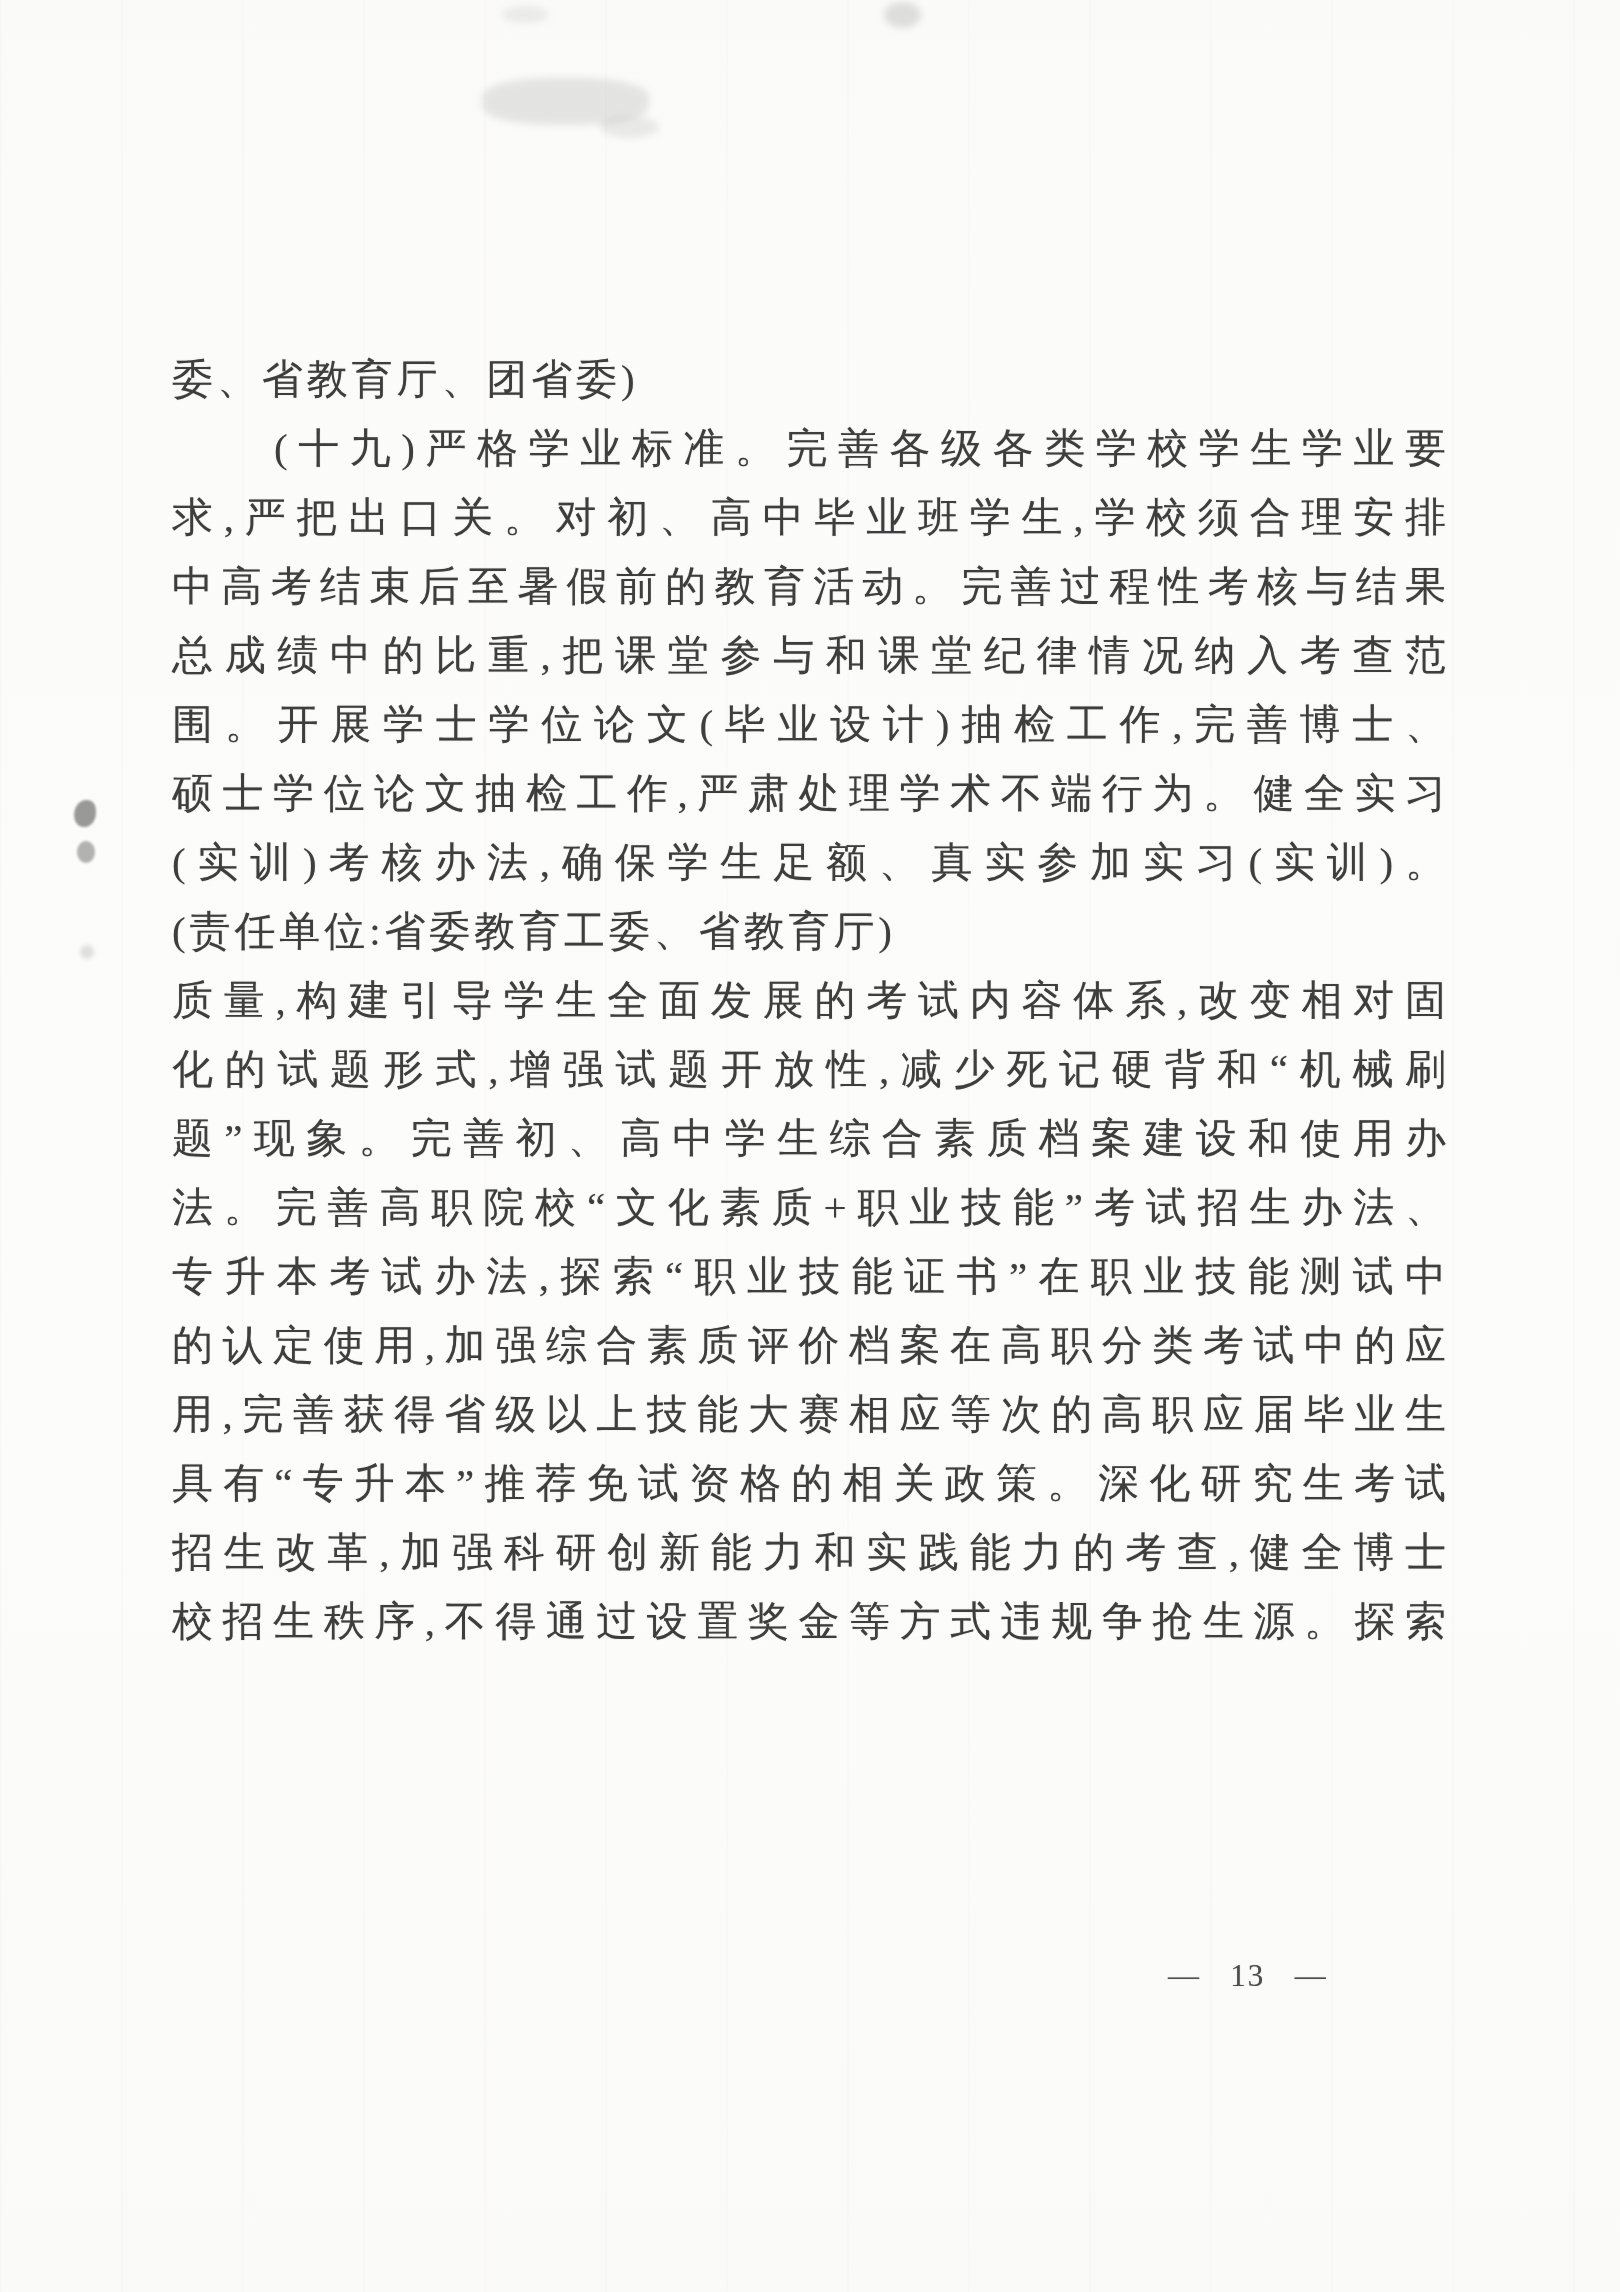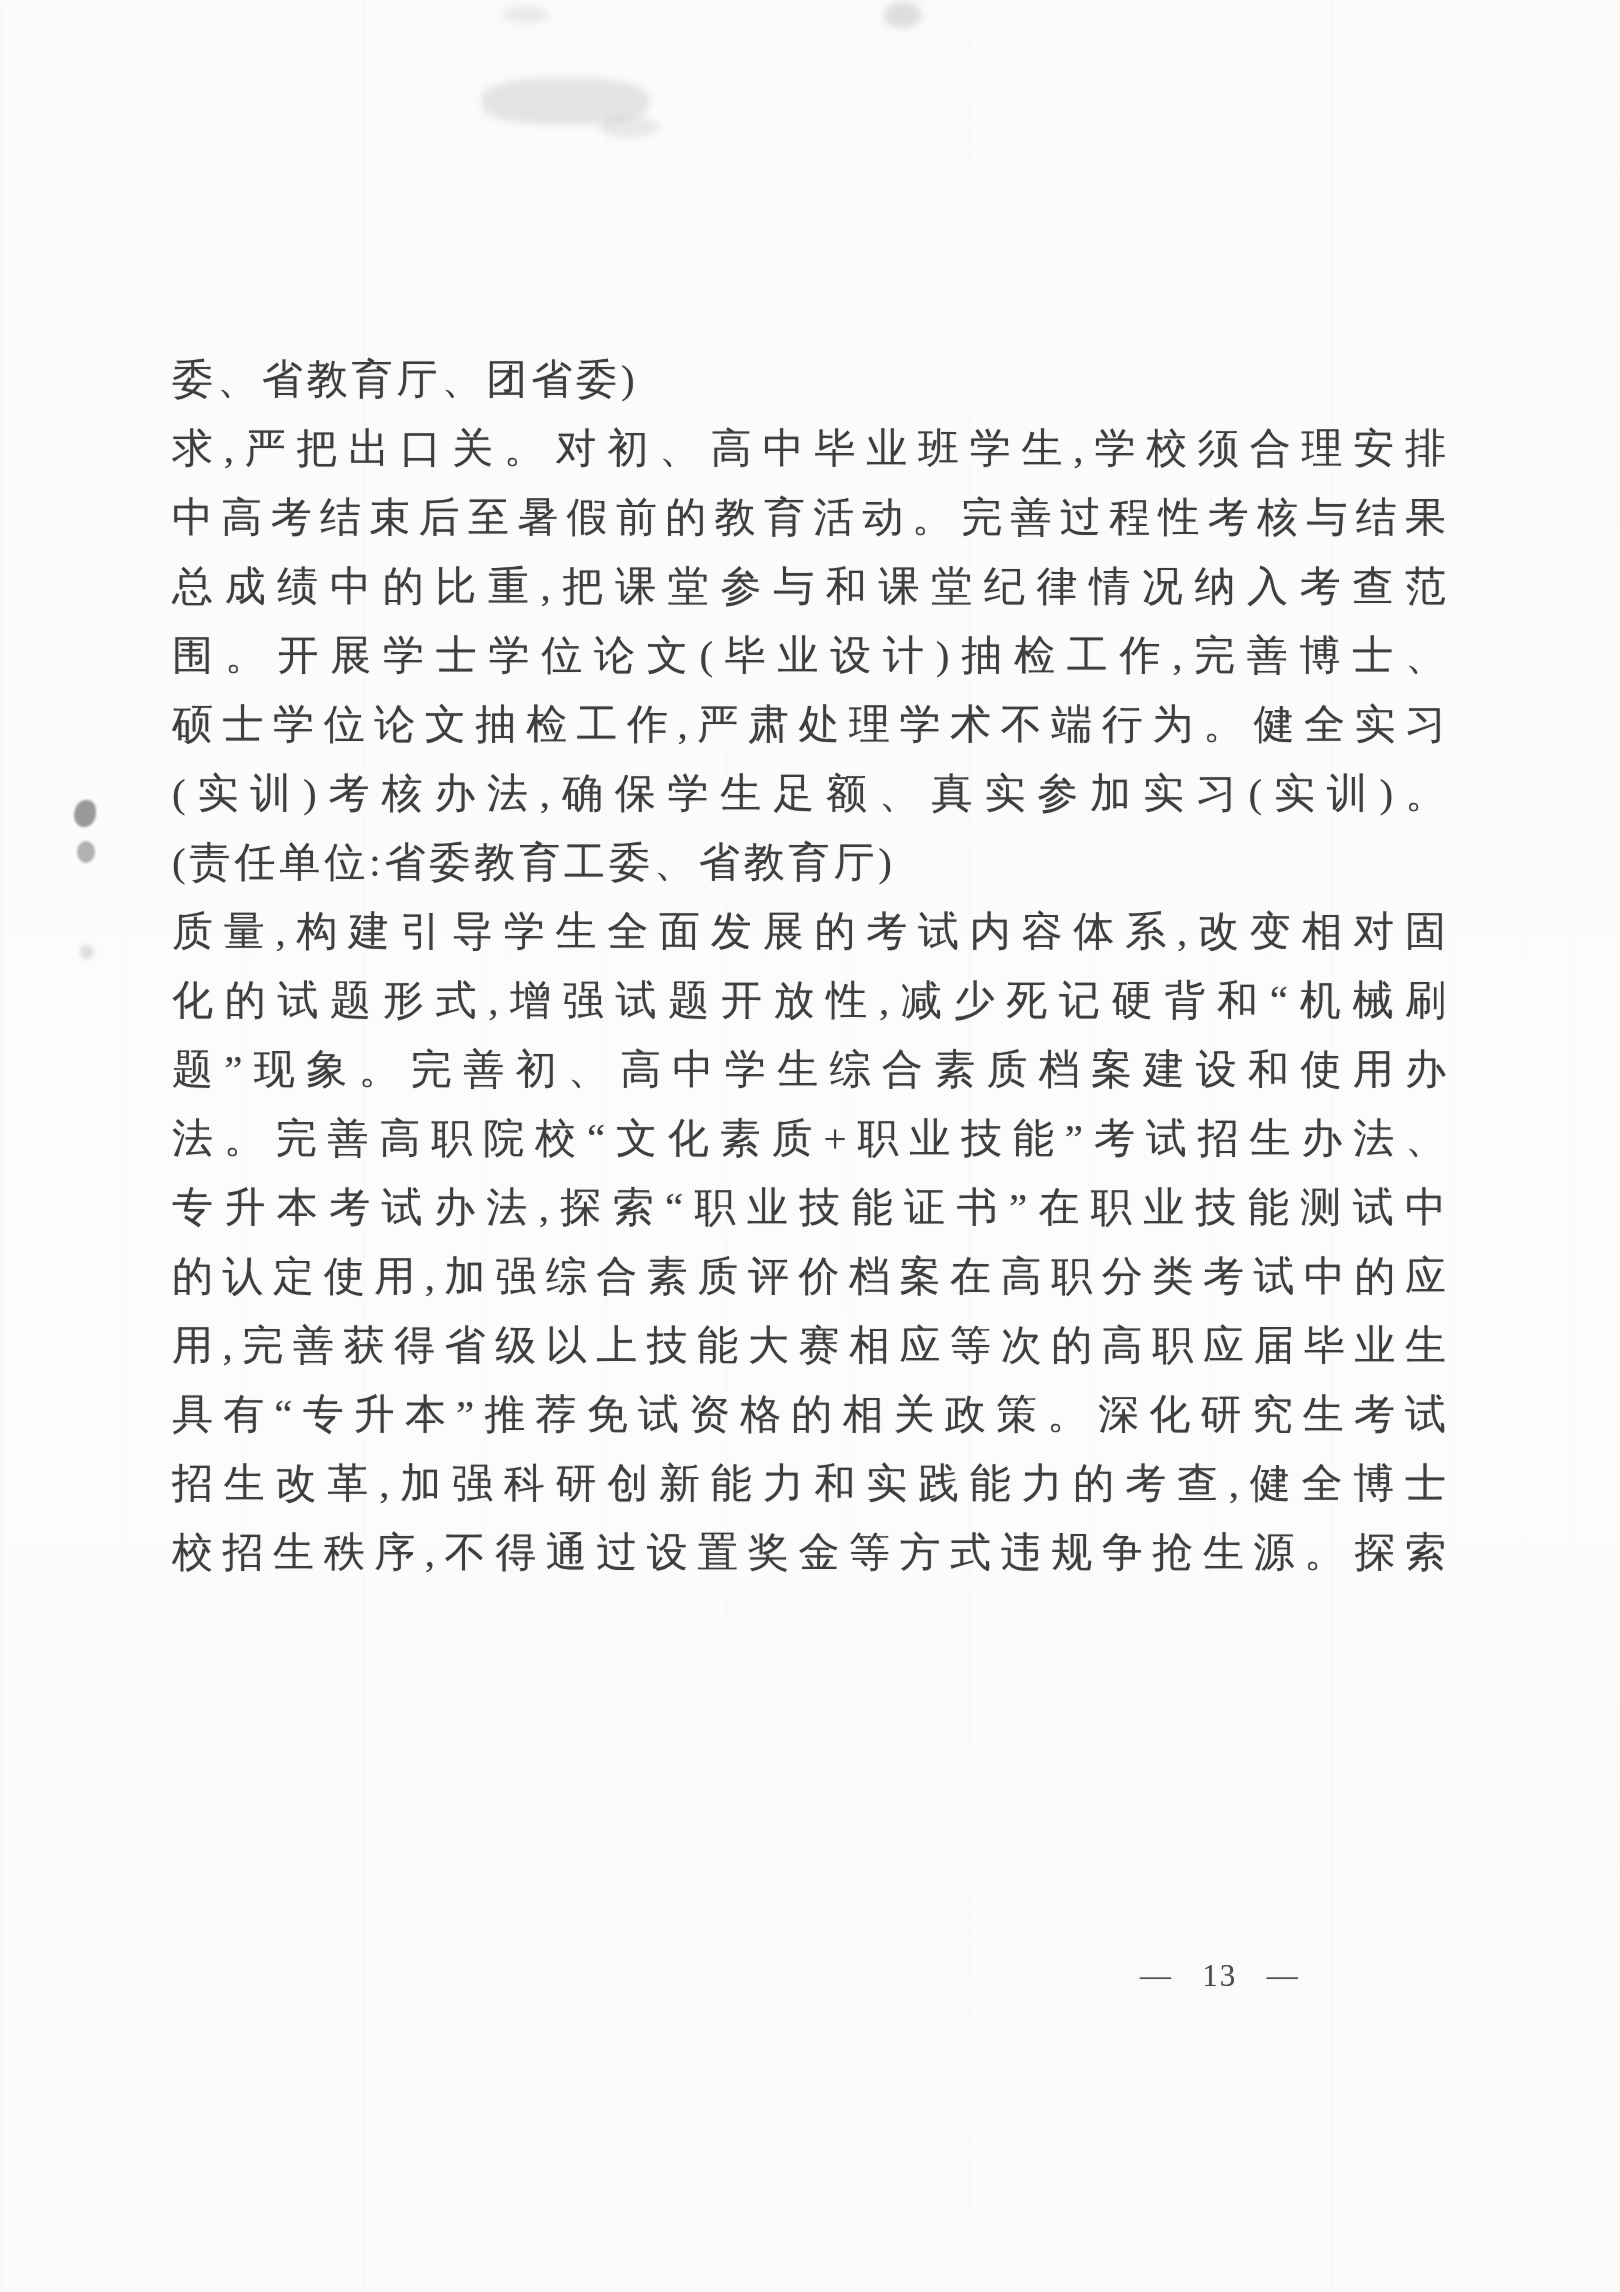--- a/index.html
+++ b/index.html
@@ -36,21 +36,21 @@
     overflow: visible;
   }
   .line.indent { padding-left: 102px; }
   .line.short {
     text-align: left;
     text-align-last: left;
     letter-spacing: 3.9px;
   }
   .footer {
     position: absolute;
-    left: 1140px;
+    left: 1168px;
     top: 1958px;
     font-size: 31px;
     letter-spacing: 2px;
     word-spacing: 19.6px;
     color: #4c4c4c;
     text-shadow: 0 0 1px rgba(80,80,80,0.4);
   }
   .artifact { position: absolute; background: #8d8d8d; border-radius: 50%; filter: blur(3.9px); }
   .a1 { left: 482px; top: 78px;  width: 167px; height: 47px; opacity: 0.20; border-radius: 40%; }
   .a2 { left: 600px; top: 116px; width: 59px;  height: 21.6px; opacity: 0.16; }
@@ -71,20 +71,21 @@
   <div class="artifact a1"></div>
   <div class="artifact a2"></div>
   <div class="artifact a3"></div>
   <div class="artifact a4"></div>
   <div class="m1"></div>
   <div class="m2"></div>
   <div class="m3"></div>
 
   <div class="content">
     <div class="line short">委、省教育厅、团省委)</div>
+    <div class="line indent">(十九)严格学业标准。完善各级各类学校学生学业要</div>
     <div class="line">求,严把出口关。对初、高中毕业班学生,学校须合理安排</div>
     <div class="line">中高考结束后至暑假前的教育活动。完善过程性考核与结果</div>
     <div class="line">总成绩中的比重,把课堂参与和课堂纪律情况纳入考查范</div>
     <div class="line">围。开展学士学位论文(毕业设计)抽检工作,完善博士、</div>
     <div class="line">硕士学位论文抽检工作,严肃处理学术不端行为。健全实习</div>
     <div class="line">(实训)考核办法,确保学生足额、真实参加实习(实训)。</div>
     <div class="line short">(责任单位:省委教育工委、省教育厅)</div>
     <div class="line">质量,构建引导学生全面发展的考试内容体系,改变相对固</div>
     <div class="line">化的试题形式,增强试题开放性,减少死记硬背和“机械刷</div>
     <div class="line">题”现象。完善初、高中学生综合素质档案建设和使用办</div>

